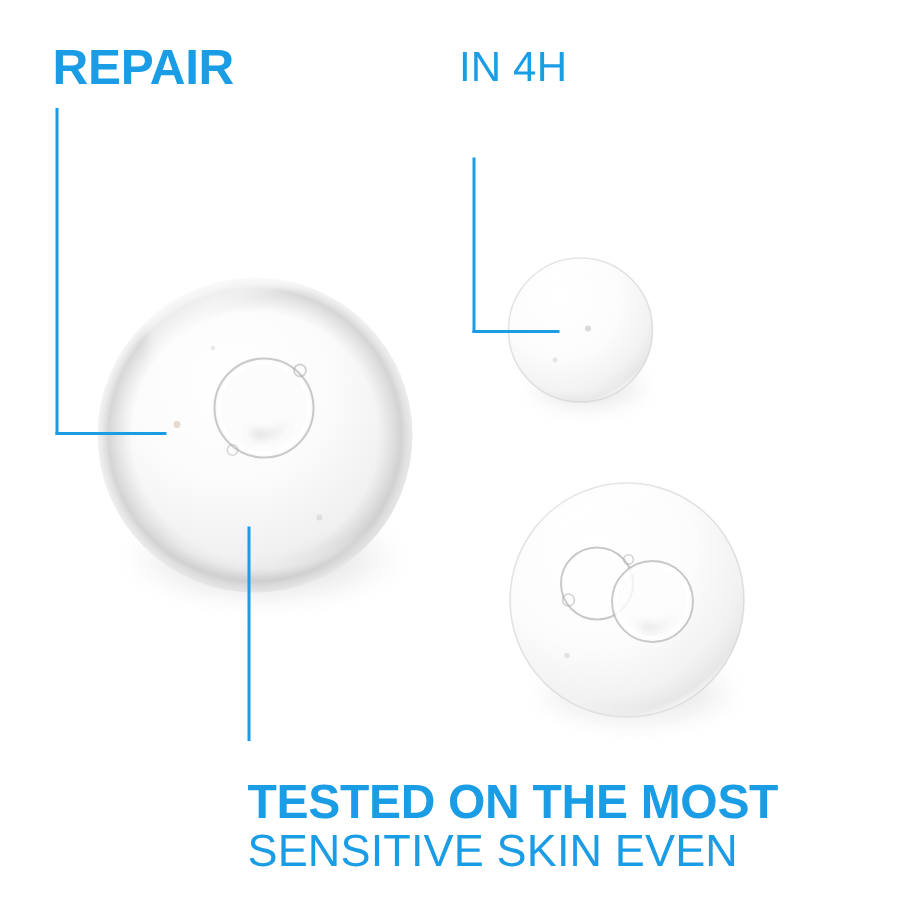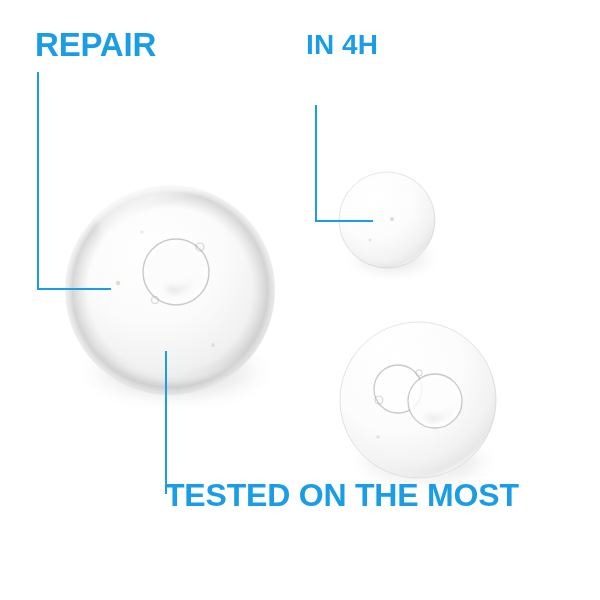--- a/index.html
+++ b/index.html
@@ -25,41 +25,41 @@
     white-space: nowrap;
     line-height: 1.04;
   }
   .label .hd {
     display: block;
     font-weight: 700;
     letter-spacing: -0.2px;
   }
   .label .sub {
     display: block;
-    font-weight: 700;
+    font-weight: 400;
     letter-spacing: 0.1px;
   }
 
   #label-repair {
     left: 35px;
     top: 28px;
     font-size: 33px;
   }
   #label-replumps {
     left: 306px;
     top: 28px;
     font-size: 33px;
   }
   #label-replumps .sub {
     font-size: 28px;
     margin-top: 2px;
   }
   #label-tested {
     left: 165px;
-    top: 479px;
+    top: 518px;
     font-size: 32px;
   }
   #label-tested .sub {
     font-size: 30px;
     margin-top: 1px;
   }
 
   
   .leader {
     position: absolute;
@@ -187,15 +187,16 @@
   <div class="label" id="label-repair">
     <span class="hd">REPAIR</span>
   </div>
 
   <div class="label" id="label-replumps">
     <span class="sub">IN 4H</span>
   </div>
 
   <div class="label" id="label-tested">
     <span class="hd">TESTED ON THE MOST</span>
+    <span class="sub">SENSITIVE SKIN EVEN</span>
   </div>
 
 </div>
 
 </body></html>

